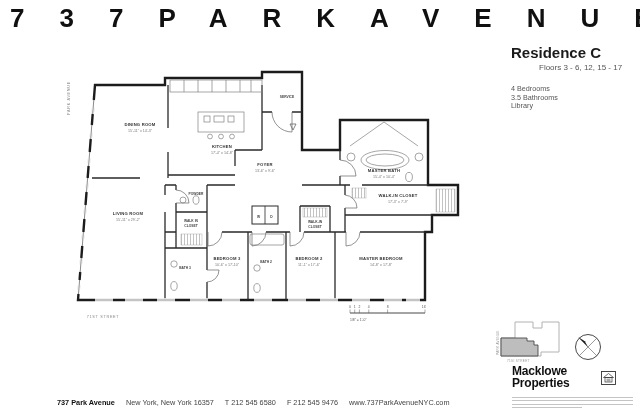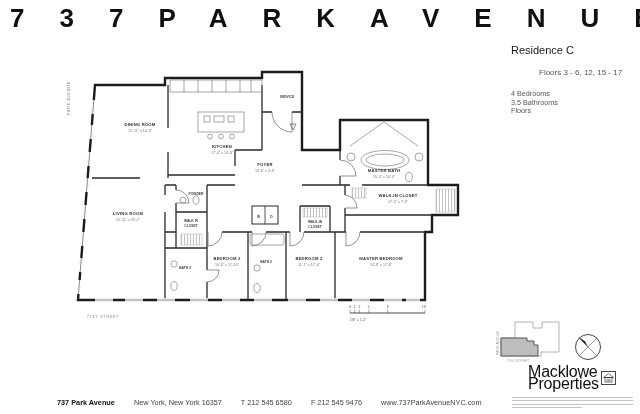--- a/index.html
+++ b/index.html
@@ -8,59 +8,59 @@
     font-family:"Liberation Sans", sans-serif;overflow:hidden;margin:0 auto;
   }
   
   .masthead{
     position:absolute;left:0;top:3px;width:640px;height:30px;
     font-size:26px;font-weight:800;letter-spacing:35px;padding-left:10px;
     white-space:nowrap;overflow:hidden;color:#101010;
   }
   
   .info{position:absolute;left:511px;top:44px;width:125px;color:#555;}
-  .info .res{font-size:11px;font-weight:400;color:#1a1a1a;margin-bottom:12px;}
+  .info .res{font-size:15px;font-weight:700;color:#1a1a1a;margin-bottom:2px;}
   .info .floors{font-size:8px;color:#555;padding-left:28px;}
   .info .specs{margin-top:13px;font-size:7.2px;line-height:8.6px;color:#555;}
   
   svg.plan{position:absolute;left:0;top:0;}
   svg .rm{font-size:4.2px;font-weight:700;fill:#333;text-anchor:middle;letter-spacing:.2px;}
   svg .dim{font-size:3.6px;fill:#777;text-anchor:middle;}
   svg .sm{font-size:3.3px;font-weight:700;fill:#444;text-anchor:middle;}
   svg .ctx{font-size:3.8px;fill:#888;letter-spacing:.7px;text-anchor:middle;}
   svg .tick{font-size:3.4px;fill:#555;text-anchor:middle;}
   svg .ratio{font-size:3.4px;fill:#555;text-anchor:start;}
   svg .kp{font-size:3.1px;fill:#999;letter-spacing:.3px;}
   
-  .brand{position:absolute;left:528px;top:366px;font-size:16px;font-weight:400;
+  .brand{position:absolute;left:512px;top:366px;font-size:12px;font-weight:700;
          line-height:11.5px;letter-spacing:-.2px;color:#101010;}
   
   .fineprint{position:absolute;left:512px;top:397px;width:121px;}
   .fineprint .fl{height:1.1px;background:#c4c4c4;margin-bottom:2.2px;}
   .fineprint .fl.short{width:58%;}
   
   .footer{position:absolute;left:57px;top:398px;font-size:7.3px;color:#444;
           white-space:nowrap;}
-  .footer span{margin-right:17px;}
+  .footer span{margin-right:9px;}
   .footer .nm{font-weight:700;color:#111;}
 </style>
 </head>
 <body>
 
 <div class="sheet">
 
   <div class="masthead">737PARKAVENUE</div>
 
   <div class="info">
     <div class="res">Residence C</div>
     <div class="floors">Floors 3 - 6, 12, 15 - 17</div>
     <div class="specs">
       <div>4 Bedrooms</div>
       <div>3.5 Bathrooms</div>
-      <div>Floors</div>
+      <div>Library</div>
     </div>
   </div>
 
   <svg class="plan" width="640" height="414" viewBox="0 0 640 414">
 
     <defs>
       <pattern id="rail" width="3" height="6" patternUnits="userSpaceOnUse">
         <path d="M1.5,0 V6" stroke="#9a9a9a" stroke-width="0.6"></path>
       </pattern>
     </defs>

